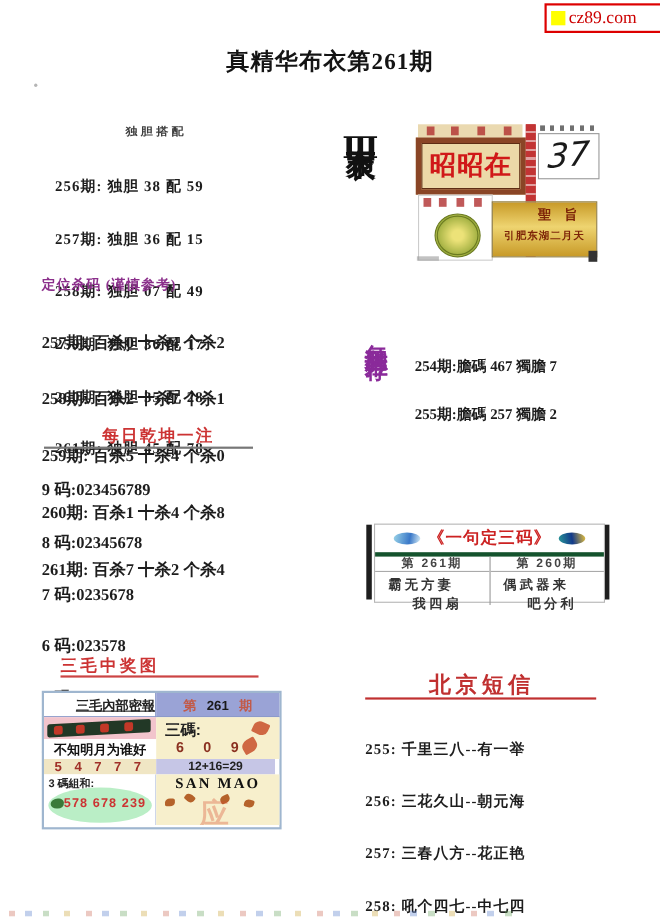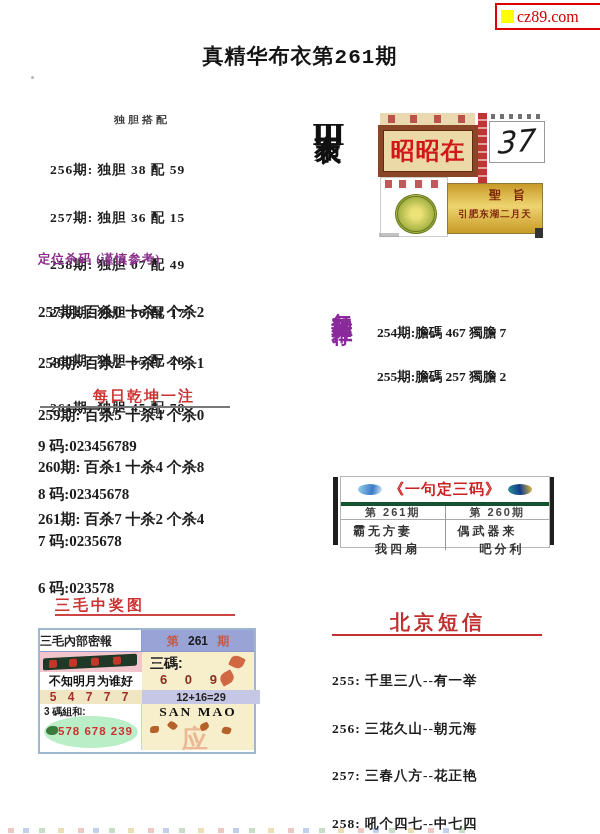--- a/index.html
+++ b/index.html
@@ -7,21 +7,21 @@
   #page{position:relative;width:600px;height:834px;margin:0 auto;background:#ffffff;overflow:hidden;}
   .abs{position:absolute;}
 
   
   #logo-box{left:495px;top:3px;width:99px;height:23px;border:2px solid #dd0000;background:#fff;
     display:flex;align-items:center;gap:3px;padding-left:4px;}
   #logo-square{width:13px;height:13px;background:#ffff00;}
   #logo-text{color:#cc0000;font-size:16px;line-height:16px;}
 
   #page-title{left:0;top:42px;width:600px;text-align:center;font-size:21px;font-weight:bold;
-    color:#141414;letter-spacing:1px;font-family:Liberation Mono, monospace;}
+    color:#141414;letter-spacing:1px;font-family:Liberation Serif, serif;}
   #faint-dot{left:31px;top:76px;width:3px;height:3px;background:#b5b5b5;border-radius:50%;}
 
   
   #dandan-header{left:92px;top:112px;width:100px;text-align:center;font-size:11px;font-weight:bold;
     color:#3d3d3d;letter-spacing:3px;filter:blur(.4px);transform:scaleY(.9);}
   .rows{font-weight:bold;color:#1d1d1d;white-space:pre;}
   #dandan-rows{left:50px;top:130px;font-size:13.5px;line-height:15.9px;letter-spacing:1px;}
 
   #shama-header{left:38px;top:251px;font-size:12.5px;font-weight:bold;color:#8b2f8b;letter-spacing:1px;}
   #shama-rows{left:38px;top:269px;font-size:15px;line-height:17.3px;}
@@ -32,42 +32,42 @@
   #qiankun-rows{left:38px;top:408px;font-size:15px;line-height:15.7px;}
 
   
   #sanmao-header{left:55px;top:596px;width:180px;font-size:15px;font-weight:bold;
     color:#cc3333;letter-spacing:3px;}
   #sanmao-line{left:55px;top:614px;width:180px;height:2px;background:#cc4444;}
   #sanmao-box{left:38px;top:628px;width:214px;height:122px;border:2px solid #9fb6cf;background:#fff;
     font-family:"Liberation Sans","DejaVu Sans",sans-serif;}
   .sm-cell{position:absolute;box-sizing:border-box;overflow:hidden;}
   #sm-h-left{left:0;top:0;width:102px;height:22px;background:#fff;border-right:1px solid #8b9ac9;
-    border-bottom:1px solid #8b9ac9;font-size:12px;font-weight:bold;color:#222;text-align:left;line-height:22px;}
+    border-bottom:1px solid #8b9ac9;font-size:12px;font-weight:bold;color:#222;text-align:right;line-height:22px;text-decoration:underline;}
   #sm-h-right{left:102px;top:0;width:112px;height:22px;background:#9aa3d6;border-bottom:1px solid #8b9ac9;
     text-align:center;line-height:22px;font-size:12px;font-weight:bold;}
   #sm-h-right .deco{color:#c25a48;}
   #sm-h-right .num{color:#1a1a1a;margin:0 6px;}
   #sm-banner{left:0;top:22px;width:102px;height:20px;background:#f2c4cc;}
   #sm-banner-strip{position:absolute;left:3px;top:4px;width:94px;height:12px;background:#223826;
     transform:skewY(-3deg);border-radius:2px;}
   .red-blob{position:absolute;width:8px;height:8px;background:#c23828;border-radius:2px;top:2px;}
   #sm-poem{left:0;top:42px;width:102px;height:18px;background:#fff;font-size:12px;font-weight:bold;
     color:#111;text-align:center;line-height:18px;}
   #sm-digits{left:0;top:60px;width:102px;height:14px;background:#f0e6c4;color:#a03028;font-weight:bold;
     font-size:12px;text-align:center;line-height:14px;letter-spacing:4px;}
   #sm-group{left:0;top:74px;width:102px;height:46px;background:#fff;border-right:1px solid #c9d2e8;}
   #sm-group-label{position:absolute;left:4px;top:1px;font-size:10px;font-weight:bold;color:#222;text-align:center;}
   #sm-oval{position:absolute;left:4px;top:12px;width:94px;height:32px;background:#baeec6;border-radius:50%;}
   #sm-group-nums{position:absolute;left:18px;top:21px;font-size:11.5px;font-weight:bold;color:#cc3333;letter-spacing:1px;}
   #sm-duck{position:absolute;left:6px;top:22px;width:12px;height:9px;background:#3a7a3a;border-radius:60% 40% 50% 50%;}
   #sm-right1{left:102px;top:22px;width:112px;height:38px;background:#f7efcc;}
   #sm-sanma-label{position:absolute;left:8px;top:3px;font-size:14px;font-weight:bold;color:#222;}
   #sm-sanma-digits{position:absolute;left:18px;top:20px;font-size:13px;font-weight:bold;color:#8a3020;letter-spacing:7px;}
-  #sm-formula{left:102px;top:60px;width:118px;height:14px;background:#c6c6e6;font-size:11px;font-weight:bold;
+  #sm-formula{left:102px;top:60px;width:108px;height:14px;background:#c6c6e6;font-size:11px;font-weight:bold;
     color:#222;text-align:center;line-height:14px;}
   #sm-brand{left:102px;top:74px;width:112px;height:16px;background:#f7efcc;text-align:center;line-height:16px;
     font-size:13.5px;font-weight:bold;color:#111;letter-spacing:2px;font-family:"Liberation Serif",serif;}
   #sm-flowers{left:102px;top:90px;width:112px;height:30px;background:#f7efcc;}
   .flower{position:absolute;width:9px;height:7px;background:#b5622a;border-radius:50% 20% 50% 20%;}
   #sm-faint-char{position:absolute;left:40px;top:2px;font-size:26px;font-weight:bold;color:rgba(215,80,50,.35);}
   .star-flower{position:absolute;width:14px;height:12px;background:#c8502a;border-radius:50% 10% 50% 10%;transform:rotate(25deg);opacity:.85;}
 
   
   #buyi-vtitle{left:310px;top:112px;height:158px;writing-mode:vertical-rl;text-orientation:upright;

